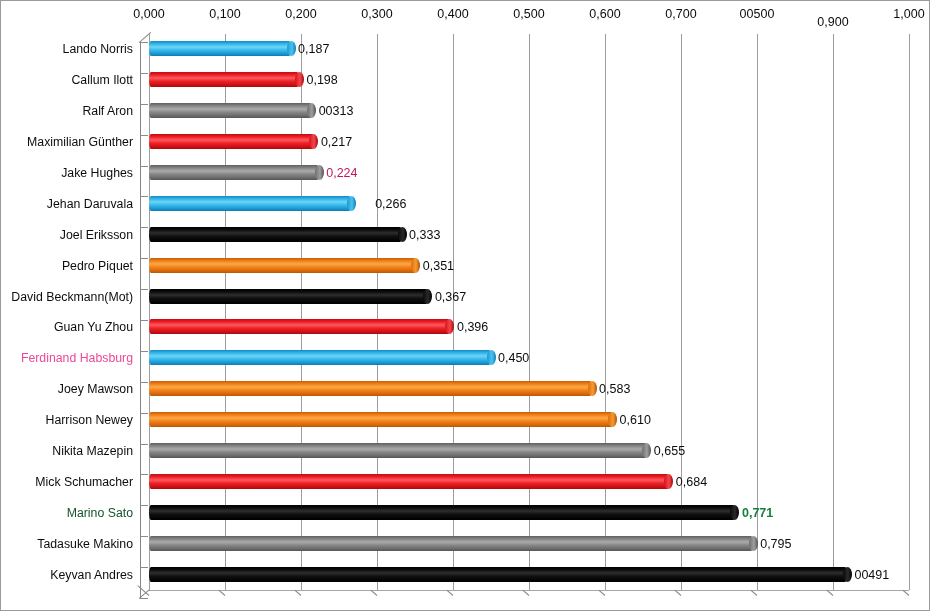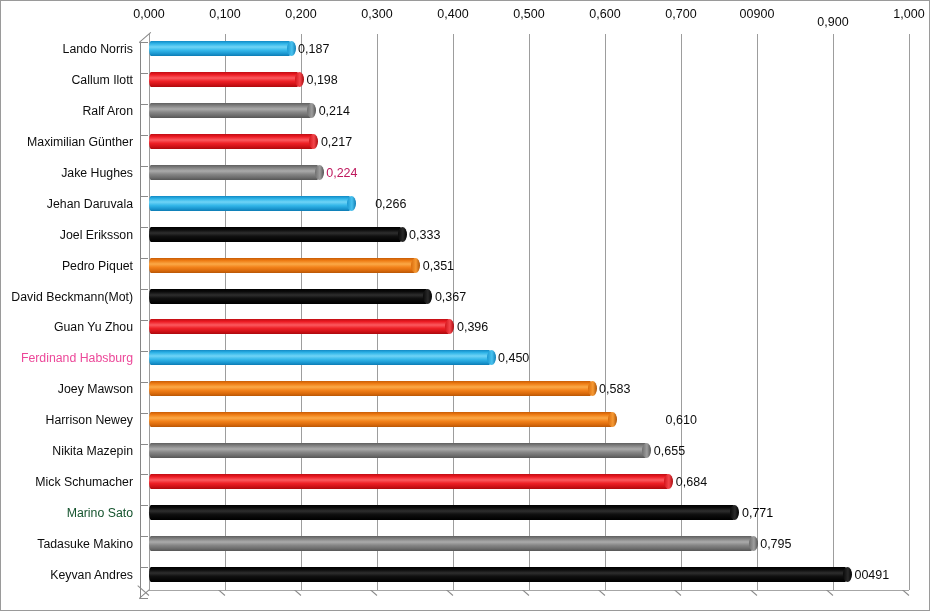--- a/index.html
+++ b/index.html
@@ -217,21 +217,21 @@
 
   <div id="x-axis-labels">
       <div class="x-tick-label" style="left: 148px;">0,000</div>
       <div class="x-tick-label" style="left: 224px;">0,100</div>
       <div class="x-tick-label" style="left: 300px;">0,200</div>
       <div class="x-tick-label" style="left: 376px;">0,300</div>
       <div class="x-tick-label" style="left: 452px;">0,400</div>
       <div class="x-tick-label" style="left: 528px;">0,500</div>
       <div class="x-tick-label" style="left: 604px;">0,600</div>
       <div class="x-tick-label" style="left: 680px;">0,700</div>
-      <div class="x-tick-label" style="left: 756px;">00900</div>
+      <div class="x-tick-label" style="left: 756px;">00500</div>
       <div class="x-tick-label" style="left: 832px; margin-top: 8px;">0,900</div>
       <div class="x-tick-label" style="left: 908px;">1,000</div>
     </div>
 
   <div id="y-axis-labels">
       <div class="y-cat-label" style="top: 48.4444px; color: rgb(13, 13, 13);">Lando Norris</div>
       <div class="y-cat-label" style="top: 79.3333px; color: rgb(13, 13, 13);">Callum Ilott</div>
       <div class="y-cat-label" style="top: 110.222px; color: rgb(13, 13, 13);">Ralf Aron</div>
       <div class="y-cat-label" style="top: 141.111px; color: rgb(13, 13, 13);">Maximilian Günther</div>
       <div class="y-cat-label" style="top: 172px; color: rgb(13, 13, 13);">Jake Hughes</div>
@@ -307,21 +307,21 @@
         <div class="bar-label" style="left: 149.12px; color: rgb(13, 13, 13);">0,187</div>
       </div>
       <div class="bar-row" style="top: 31.3333px; width: 760px;">
         <div class="bar c-red" style="width: 150.48px;"></div>
         <div class="bar-cap cap-red" style="left: 145.98px;"></div>
         <div class="bar-label" style="left: 157.48px; color: rgb(13, 13, 13);">0,198</div>
       </div>
       <div class="bar-row" style="top: 62.2222px; width: 760px;">
         <div class="bar c-gray" style="width: 162.64px;"></div>
         <div class="bar-cap cap-gray" style="left: 158.14px;"></div>
-        <div class="bar-label" style="left: 169.64px; color: rgb(13, 13, 13);">0,214</div>
+        <div class="bar-label" style="left: 169.64px; color: rgb(13, 13, 13);">00313</div>
       </div>
       <div class="bar-row" style="top: 93.1111px; width: 760px;">
         <div class="bar c-red" style="width: 164.92px;"></div>
         <div class="bar-cap cap-red" style="left: 160.42px;"></div>
         <div class="bar-label" style="left: 171.92px; color: rgb(13, 13, 13);">0,217</div>
       </div>
       <div class="bar-row" style="top: 124px; width: 760px;">
         <div class="bar c-gray" style="width: 170.24px;"></div>
         <div class="bar-cap cap-gray" style="left: 165.74px;"></div>
         <div class="bar-label" style="left: 177.24px; color: #be185d;">0,224</div>
@@ -357,36 +357,36 @@
         <div class="bar-label" style="left: 349px; color: rgb(13, 13, 13);">0,450</div>
       </div>
       <div class="bar-row" style="top: 340.222px; width: 760px;">
         <div class="bar c-orange" style="width: 443.08px;"></div>
         <div class="bar-cap cap-orange" style="left: 438.58px;"></div>
         <div class="bar-label" style="left: 450.08px; color: rgb(13, 13, 13);">0,583</div>
       </div>
       <div class="bar-row" style="top: 371.111px; width: 760px;">
         <div class="bar c-orange" style="width: 463.6px;"></div>
         <div class="bar-cap cap-orange" style="left: 459.1px;"></div>
-        <div class="bar-label" style="left: 470.6px; color: rgb(13, 13, 13); margin-left: 46px;">0,610</div>
+        <div class="bar-label" style="left: 470.6px; color: rgb(13, 13, 13);">0,610</div>
       </div>
       <div class="bar-row" style="top: 402px; width: 760px;">
         <div class="bar c-gray" style="width: 497.8px;"></div>
         <div class="bar-cap cap-gray" style="left: 493.3px;"></div>
         <div class="bar-label" style="left: 504.8px; color: rgb(13, 13, 13);">0,655</div>
       </div>
       <div class="bar-row" style="top: 432.889px; width: 760px;">
         <div class="bar c-red" style="width: 519.84px;"></div>
         <div class="bar-cap cap-red" style="left: 515.34px;"></div>
         <div class="bar-label" style="left: 526.84px; color: rgb(13, 13, 13);">0,684</div>
       </div>
       <div class="bar-row" style="top: 463.778px; width: 760px;">
         <div class="bar c-black" style="width: 585.96px;"></div>
         <div class="bar-cap cap-black" style="left: 581.46px;"></div>
-        <div class="bar-label" style="left: 592.96px; color: #000000;">0,771</div>
+        <div class="bar-label" style="left: 592.96px; color: #15803d; font-weight: bold;">0,771</div>
       </div>
       <div class="bar-row" style="top: 494.667px; width: 760px;">
         <div class="bar c-gray" style="width: 604.2px;"></div>
         <div class="bar-cap cap-gray" style="left: 599.7px;"></div>
         <div class="bar-label" style="left: 611.2px; color: rgb(13, 13, 13);">0,795</div>
       </div>
       <div class="bar-row" style="top: 525.556px; width: 760px;">
         <div class="bar c-black" style="width: 698.44px;"></div>
         <div class="bar-cap cap-black" style="left: 693.94px;"></div>
         <div class="bar-label" style="left: 705.44px; color: rgb(13, 13, 13);">00491</div>

